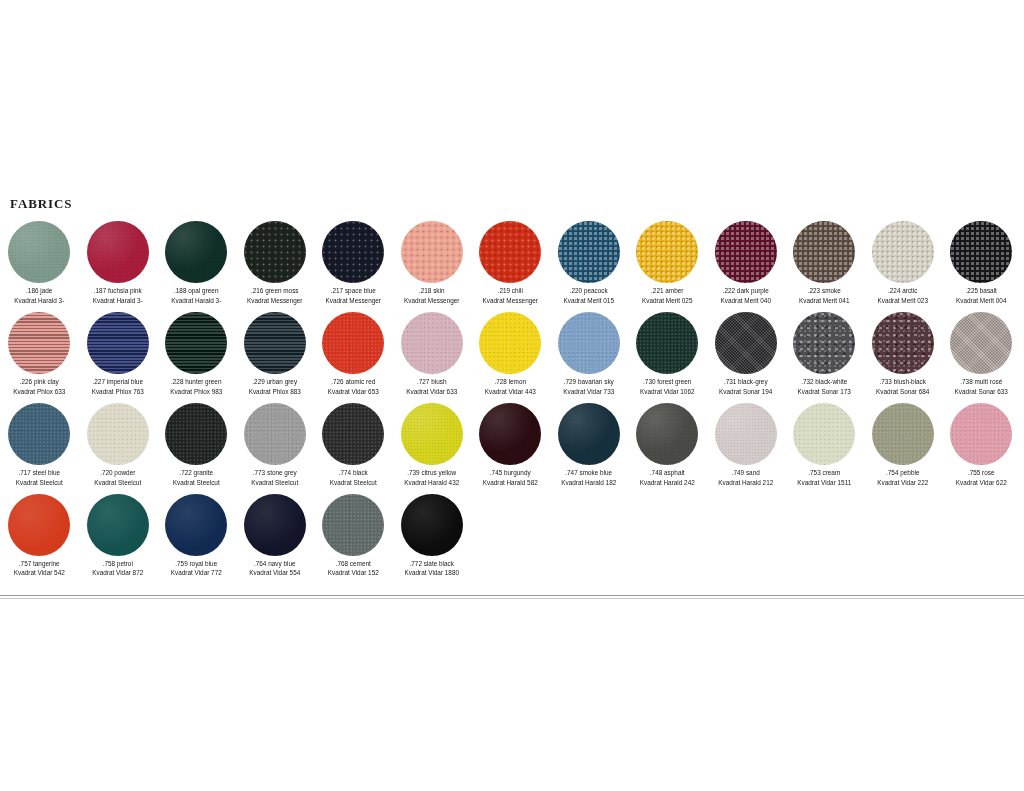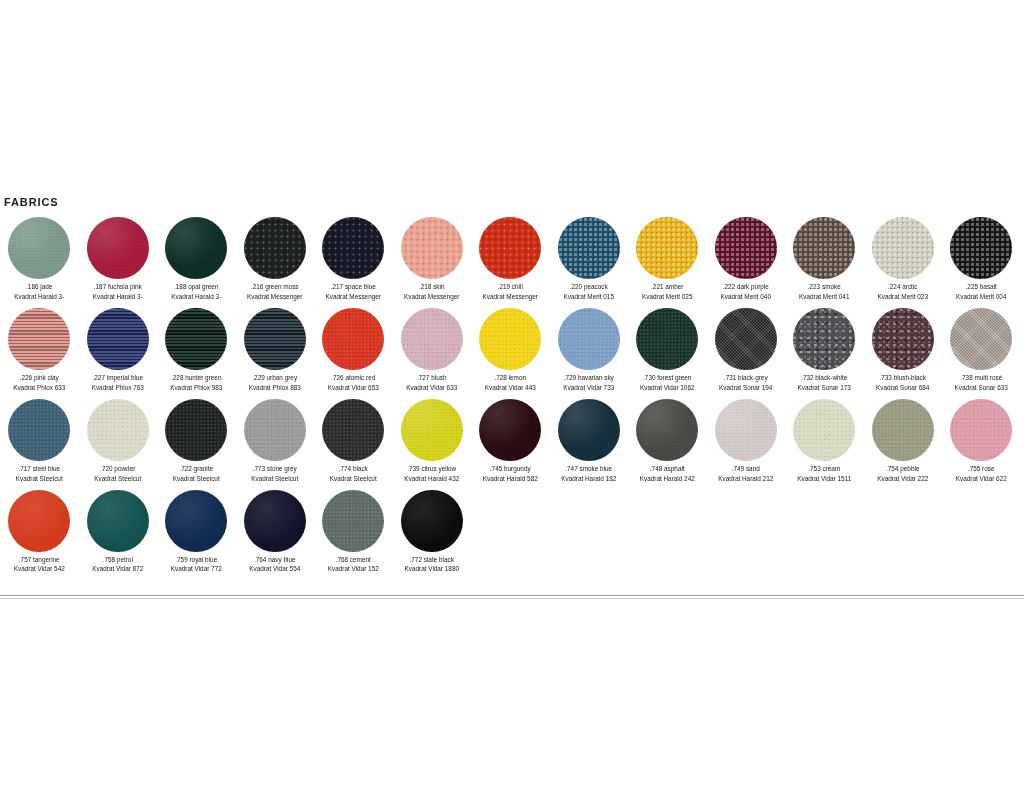--- a/index.html
+++ b/index.html
@@ -24,27 +24,28 @@
     height: 791px;
     background: #ffffff;
   }
   #sheet {
     position: absolute;
     left: 0;
     top: 196px;
     width: 1024px;
   }
   .section-title {
-    font-size: 11px;
+    font-size: 13px;
     letter-spacing: 0.9px;
     font-weight: 700;
     color: #1a1a1a;
-    margin-left: 4px;
+    margin-left: 10px;
     margin-bottom: 8px;
     text-transform: uppercase;
+    font-family: Liberation Serif, serif;
   }
   .grid {
     display: flex;
     flex-direction: column;
     gap: 0px;
   }
   .row {
     display: flex;
     flex-direction: row;
     align-items: flex-start;

